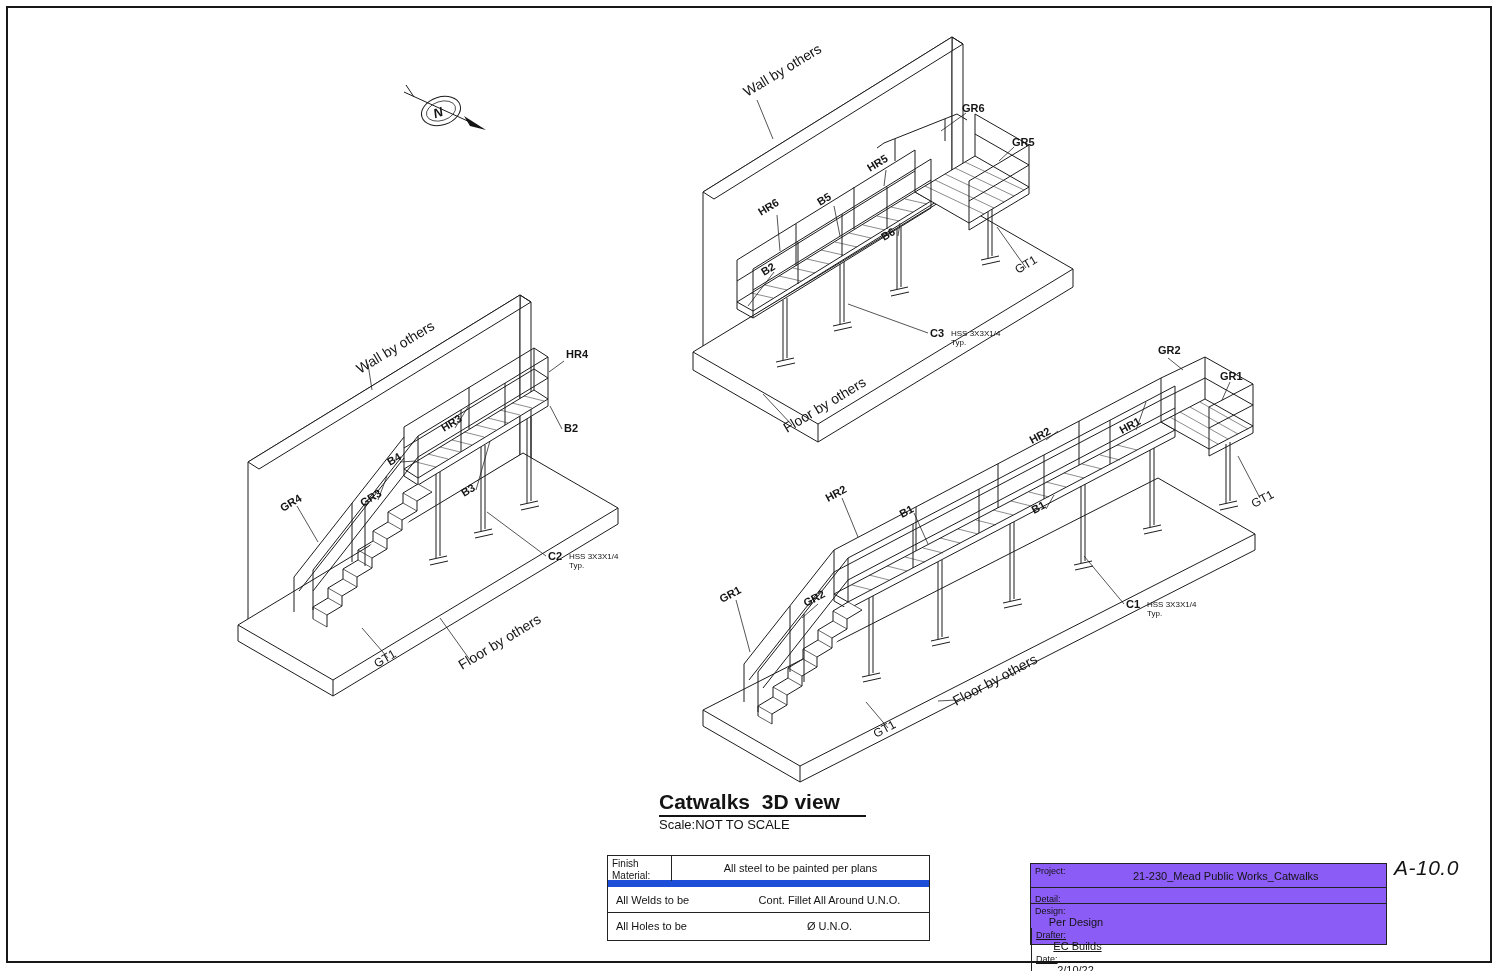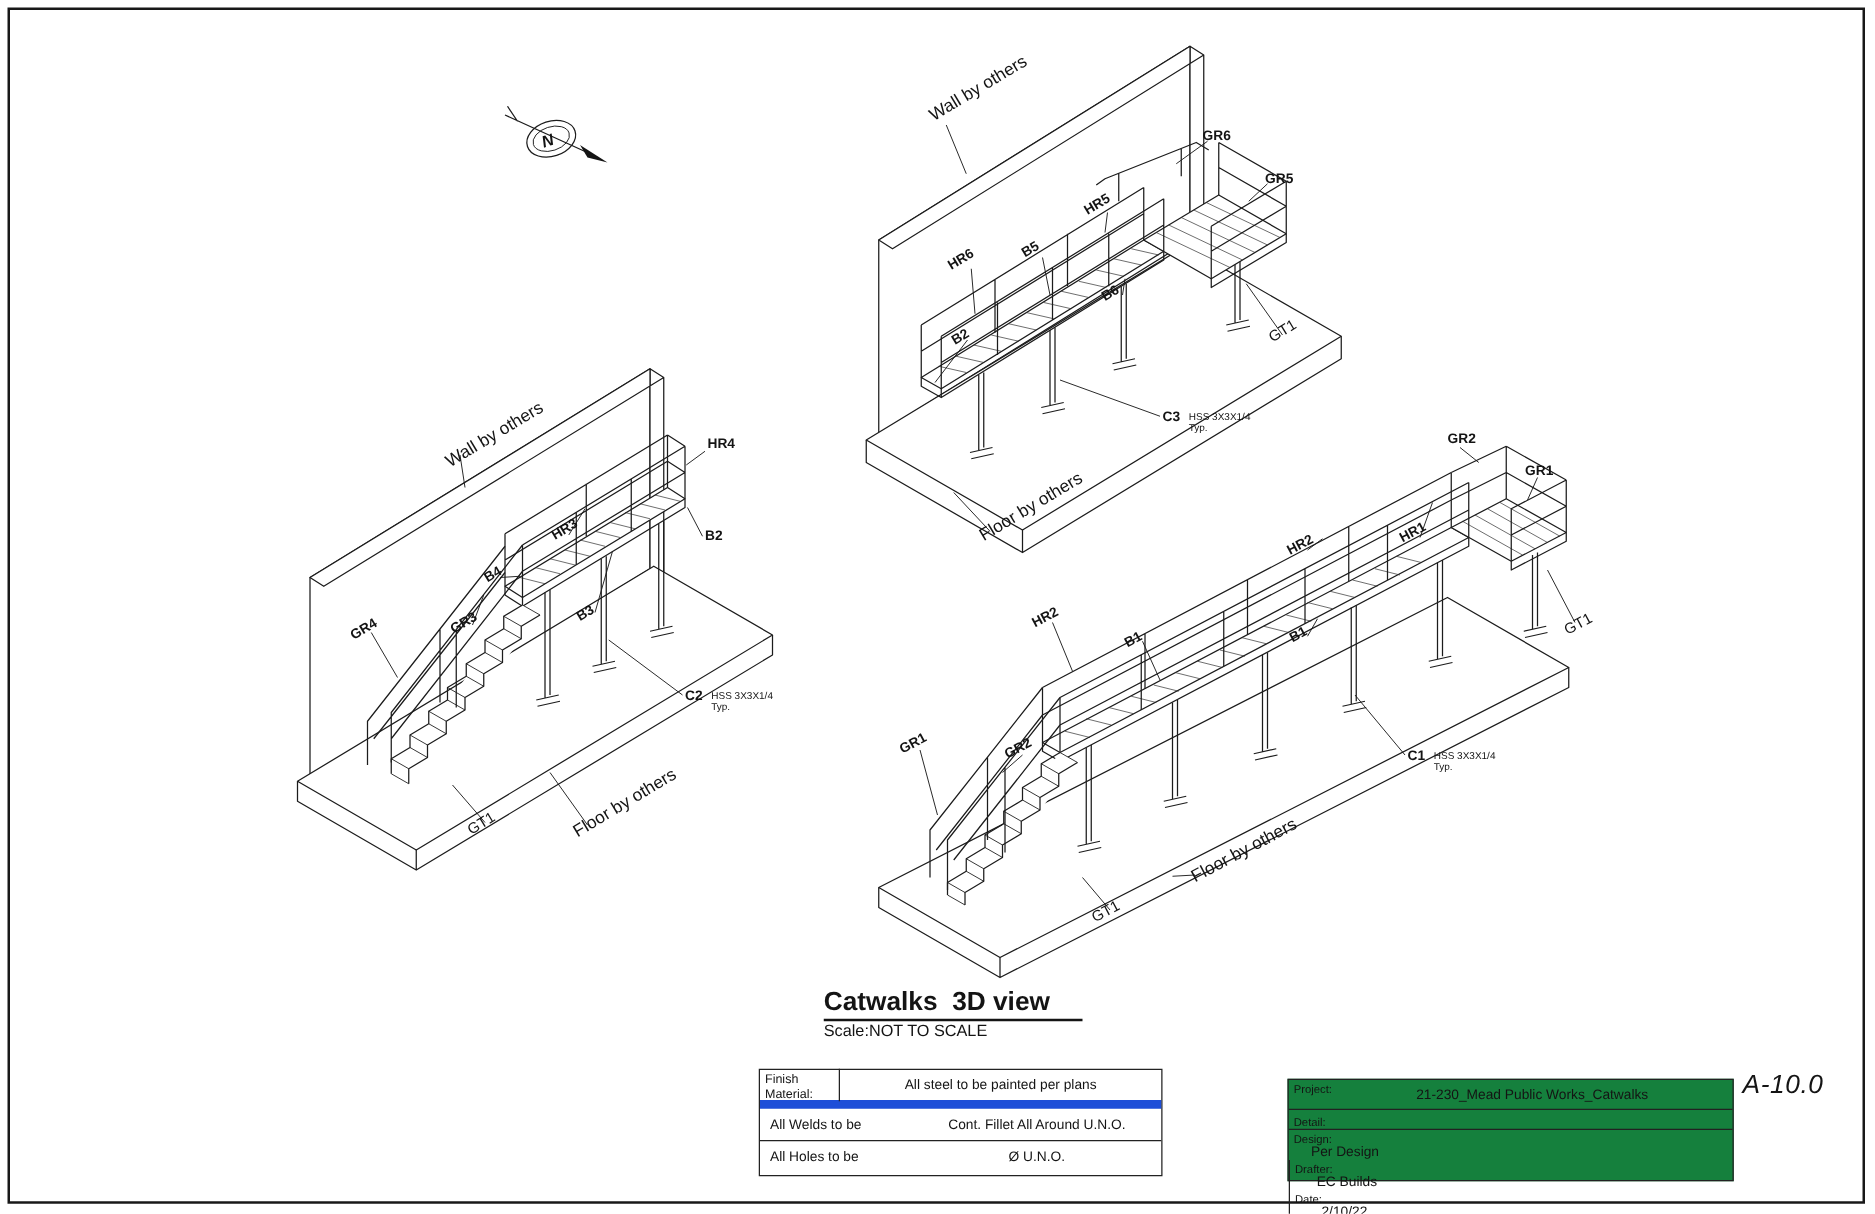--- a/index.html
+++ b/index.html
@@ -40,29 +40,29 @@
   .nt-row2 { height:26px; border-bottom:1px solid #222; }
   .nt-row3 { height:26px; }
   .nt-finish { width:64px; border-right:1px solid #222; font-size:10px; line-height:1.15;
                padding:3px 0 0 4px; box-sizing:border-box; display:flex; flex-direction:column; }
   .nt-value  { flex:1; text-align:center; align-self:center; }
   .nt-label  { width:122px; padding-left:8px; box-sizing:border-box; }
   .nt-val2   { flex:1; text-align:center; }
   
   .tblock {
     position:absolute; left:1030px; top:863px; width:357px; height:82px;
-    border:1.5px solid #222; box-sizing:border-box; background:#15803d;
+    border:1.5px solid #222; box-sizing:border-box; background:#8b5cf6;
   }
   .tb-row1 { height:24px; border-bottom:1px solid #222; display:flex; box-sizing:border-box; }
   .tb-row2 { height:16px; border-bottom:1px solid #222; box-sizing:border-box; }
   .tb-row3 { height:39px; display:flex; box-sizing:border-box;flex-direction:column; }
   .tb-small { font-size:9px; padding:2px 0 0 4px; }
   .tb-proj-val { flex:1; font-size:11px; align-self:center; text-align:center; }
   .tb-cell { box-sizing:border-box; display:flex; flex-direction:column; }
-  .tb-cell + .tb-cell { border-left:1px solid #222; }
+  .tb-cell + .tb-cell { border-left:1px solid #222;text-decoration:underline; }
   .tb-cell-val { font-size:11px; text-align:center; margin-top:0; }
   .sheet-num { position:absolute; left:1394px; top:856px; font-size:21px; letter-spacing:0.5px;font-style:italic; }
 </style>
 </head>
 <body>
 
 <div class="sheet-border"></div>
 
 <svg class="drawing" width="1500" height="971" viewBox="0 0 1500 971">
 

